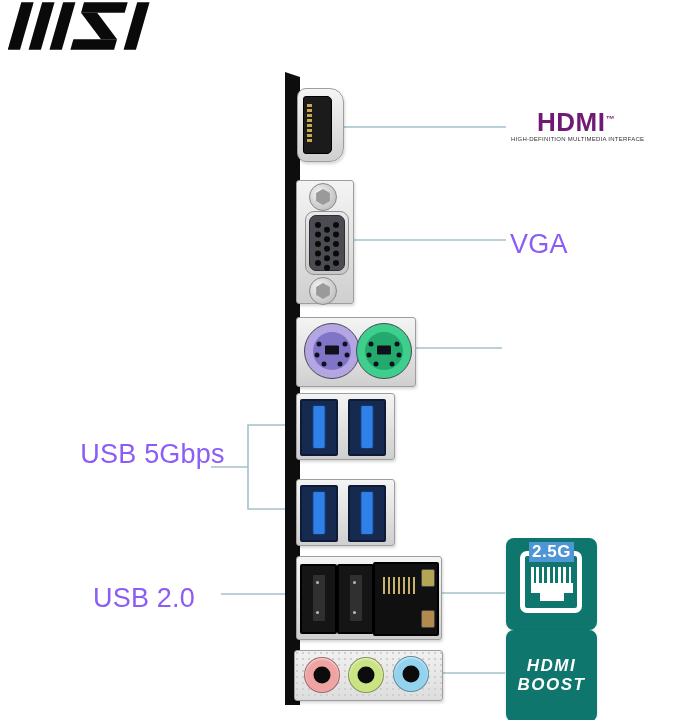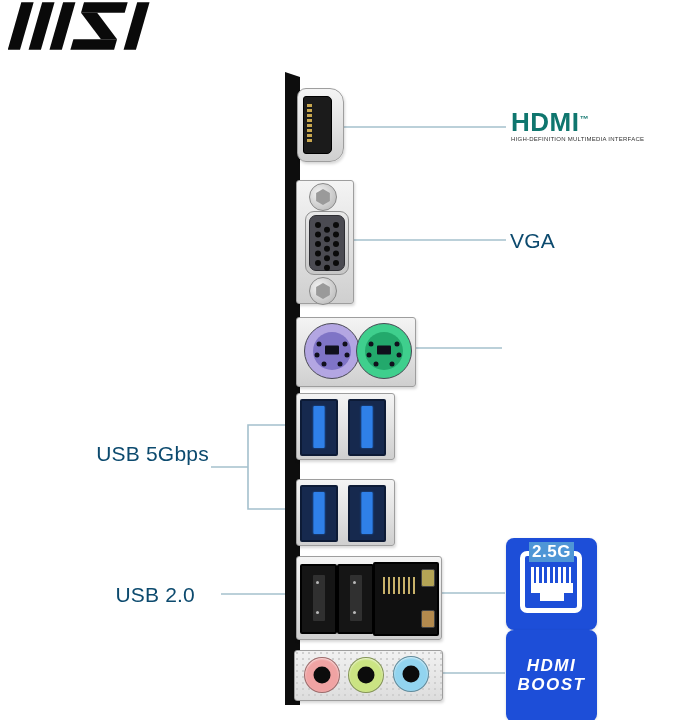--- a/index.html
+++ b/index.html
@@ -85,32 +85,32 @@
                border-radius:3px;box-shadow:1px 2px 3px rgba(0,0,0,.16);}
   .jack{position:absolute;width:34px;height:34px;border-radius:50%;border:1px solid rgba(0,0,0,.35);
         box-shadow:inset 0 1px 2px rgba(255,255,255,.7);}
   .jack::after{content:"";position:absolute;left:50%;top:50%;width:17px;height:17px;border-radius:50%;
         background:#0c0c0c;transform:translate(-50%,-50%);}
 
   
   svg.overlay{left:0;top:0;width:677px;height:720px;pointer-events:none;}
 
   
-  .lbl{font-size:21px;color:#0c4a6e;letter-spacing:.2px;}
+  .lbl{font-size:27px;color:#8b5cf6;letter-spacing:.2px;}
   .hdmi-word{left:511px;top:106px;width:130px;}
-  .hdmi-word .word{font-size:26px;font-weight:800;letter-spacing:.5px;color:#0f766e;line-height:26px;}
+  .hdmi-word .word{font-size:26px;font-weight:800;letter-spacing:.5px;color:#701a75;line-height:26px;text-align:center;}
   .hdmi-word sup{font-size:9px;font-weight:700;vertical-align:9px;}
   .hdmi-word .sub{font-size:6px;letter-spacing:.25px;color:#333;margin-top:1px;white-space:nowrap;}
   .vga-lbl{left:510px;top:229px;}
   .ps2-lbl{left:506px;top:337px;}
   .usb3-lbl{left:55px;top:442px;width:195px;text-align:center;line-height:24px;}
   .usb2-lbl{left:88px;top:583px;width:107px;text-align:right;}
 
   
-  .badge{width:91px;height:92px;border-radius:8px;background:#1d4ed8;box-shadow:0 1px 3px rgba(0,0,0,.15);}
+  .badge{width:91px;height:92px;border-radius:8px;background:#0f766e;box-shadow:0 1px 3px rgba(0,0,0,.15);}
   .b-lan{left:506px;top:538px;} .b-audio{left:506px;top:630px;}
   .lan-outline{position:absolute;left:14px;top:13px;width:62px;height:62px;border:5px solid #fff;
                border-radius:7px;box-sizing:border-box;}
   .lan-text{position:absolute;left:0;top:4px;width:100%;text-align:center;}
   .lan-text span{display:inline-block;background:#4f96d6;padding:0 3px;color:#fff;
                  font-size:17px;font-weight:700;letter-spacing:.5px;}
   .lan-teeth{position:absolute;left:25px;top:29px;width:42px;height:17px;
              background:repeating-linear-gradient(90deg,#fff 0 2.6px,rgba(0,0,0,0) 2.6px 5.4px);}
   .lan-body{position:absolute;left:25px;top:45px;width:42px;height:10px;background:#fff;}
   .lan-step{position:absolute;left:34px;top:55px;width:24px;height:8px;background:#fff;}

